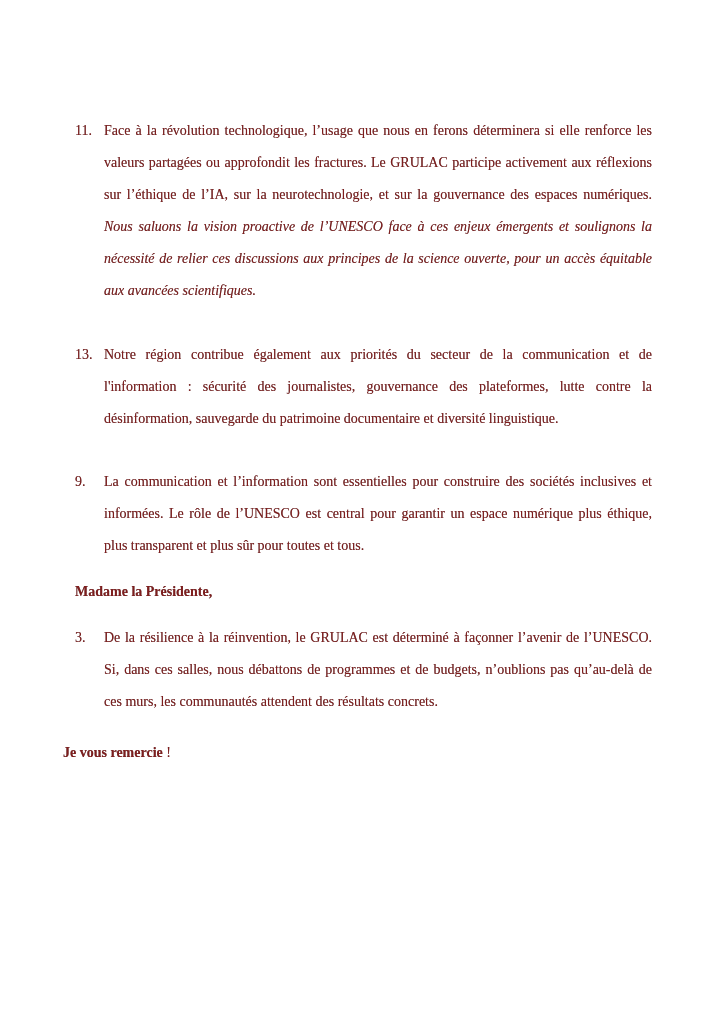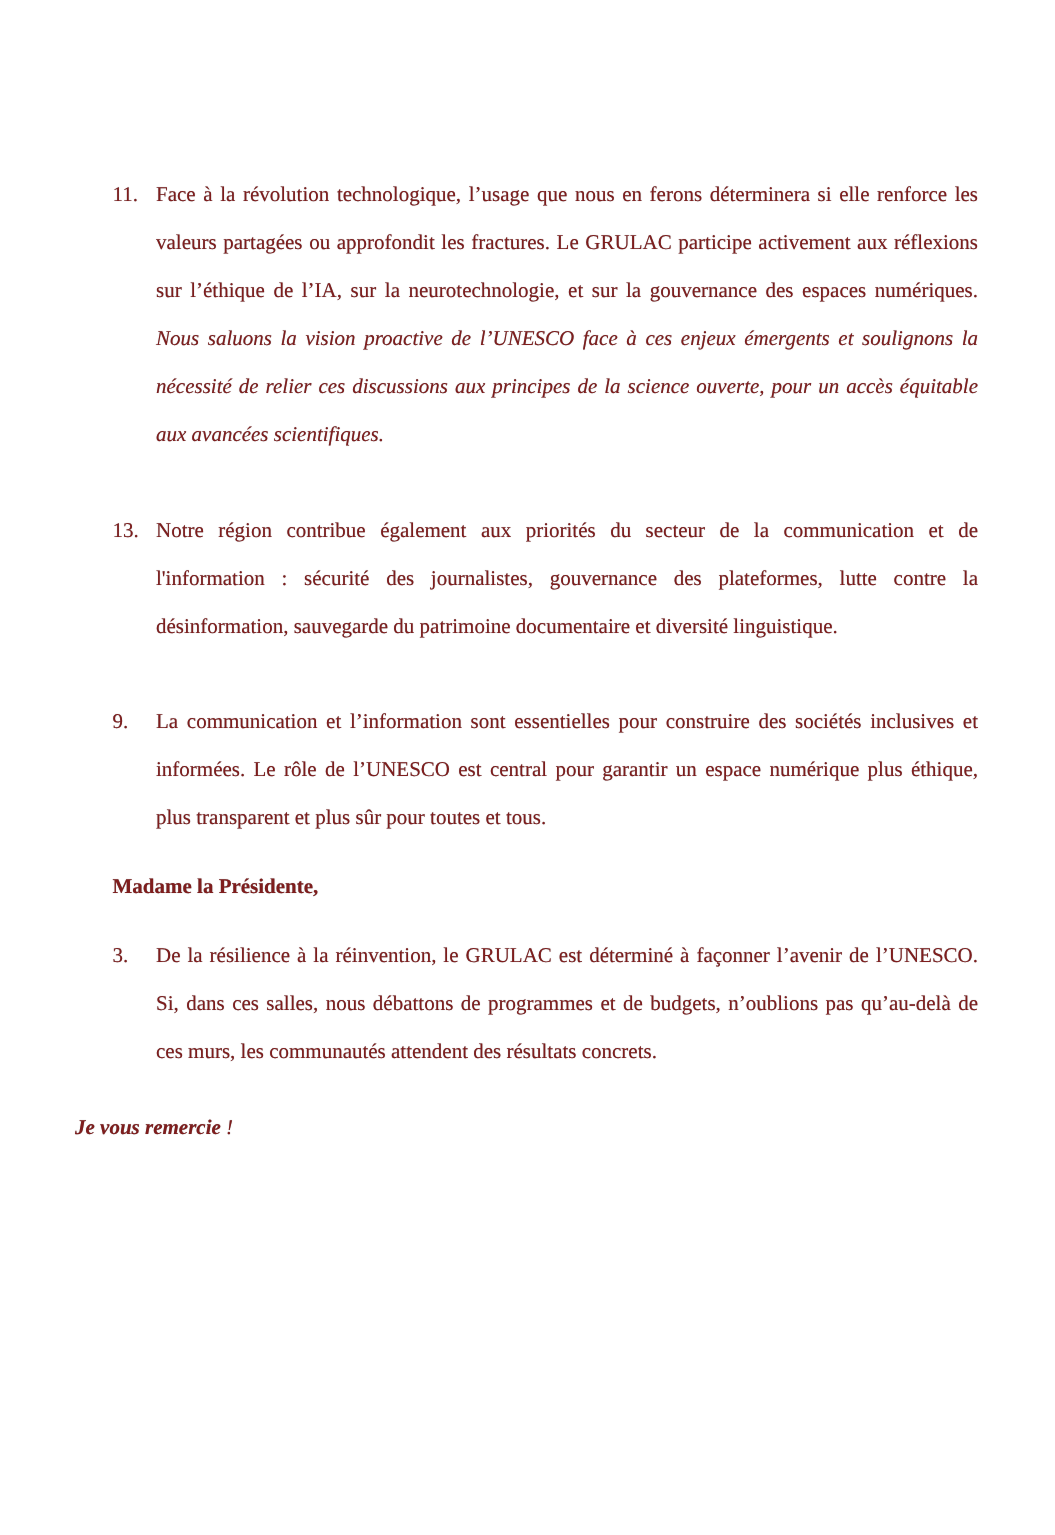--- a/index.html
+++ b/index.html
@@ -39,23 +39,22 @@
   .m-p11 { margin-bottom: 32px; }
   .m-p12 { margin-bottom: 31px; }
   .m-p13 { margin-bottom: 14px; }
   .m-p14 { margin-bottom: 0; }
   .m-p15 { margin-bottom: 19px; }
   .heading {
     margin: 0 0 14px 25px;
     font-weight: bold;
   }
   .closing {
-    margin: 0;
+    margin: 13px;
     font-weight: bold;
-    font-style: italic;
   }
   .closing .bang { font-weight: normal; }
 </style>
 </head>
 <body>
 
 <div class="page">
 
   <div class="para m-p11">
     <span class="num">11.</span>

